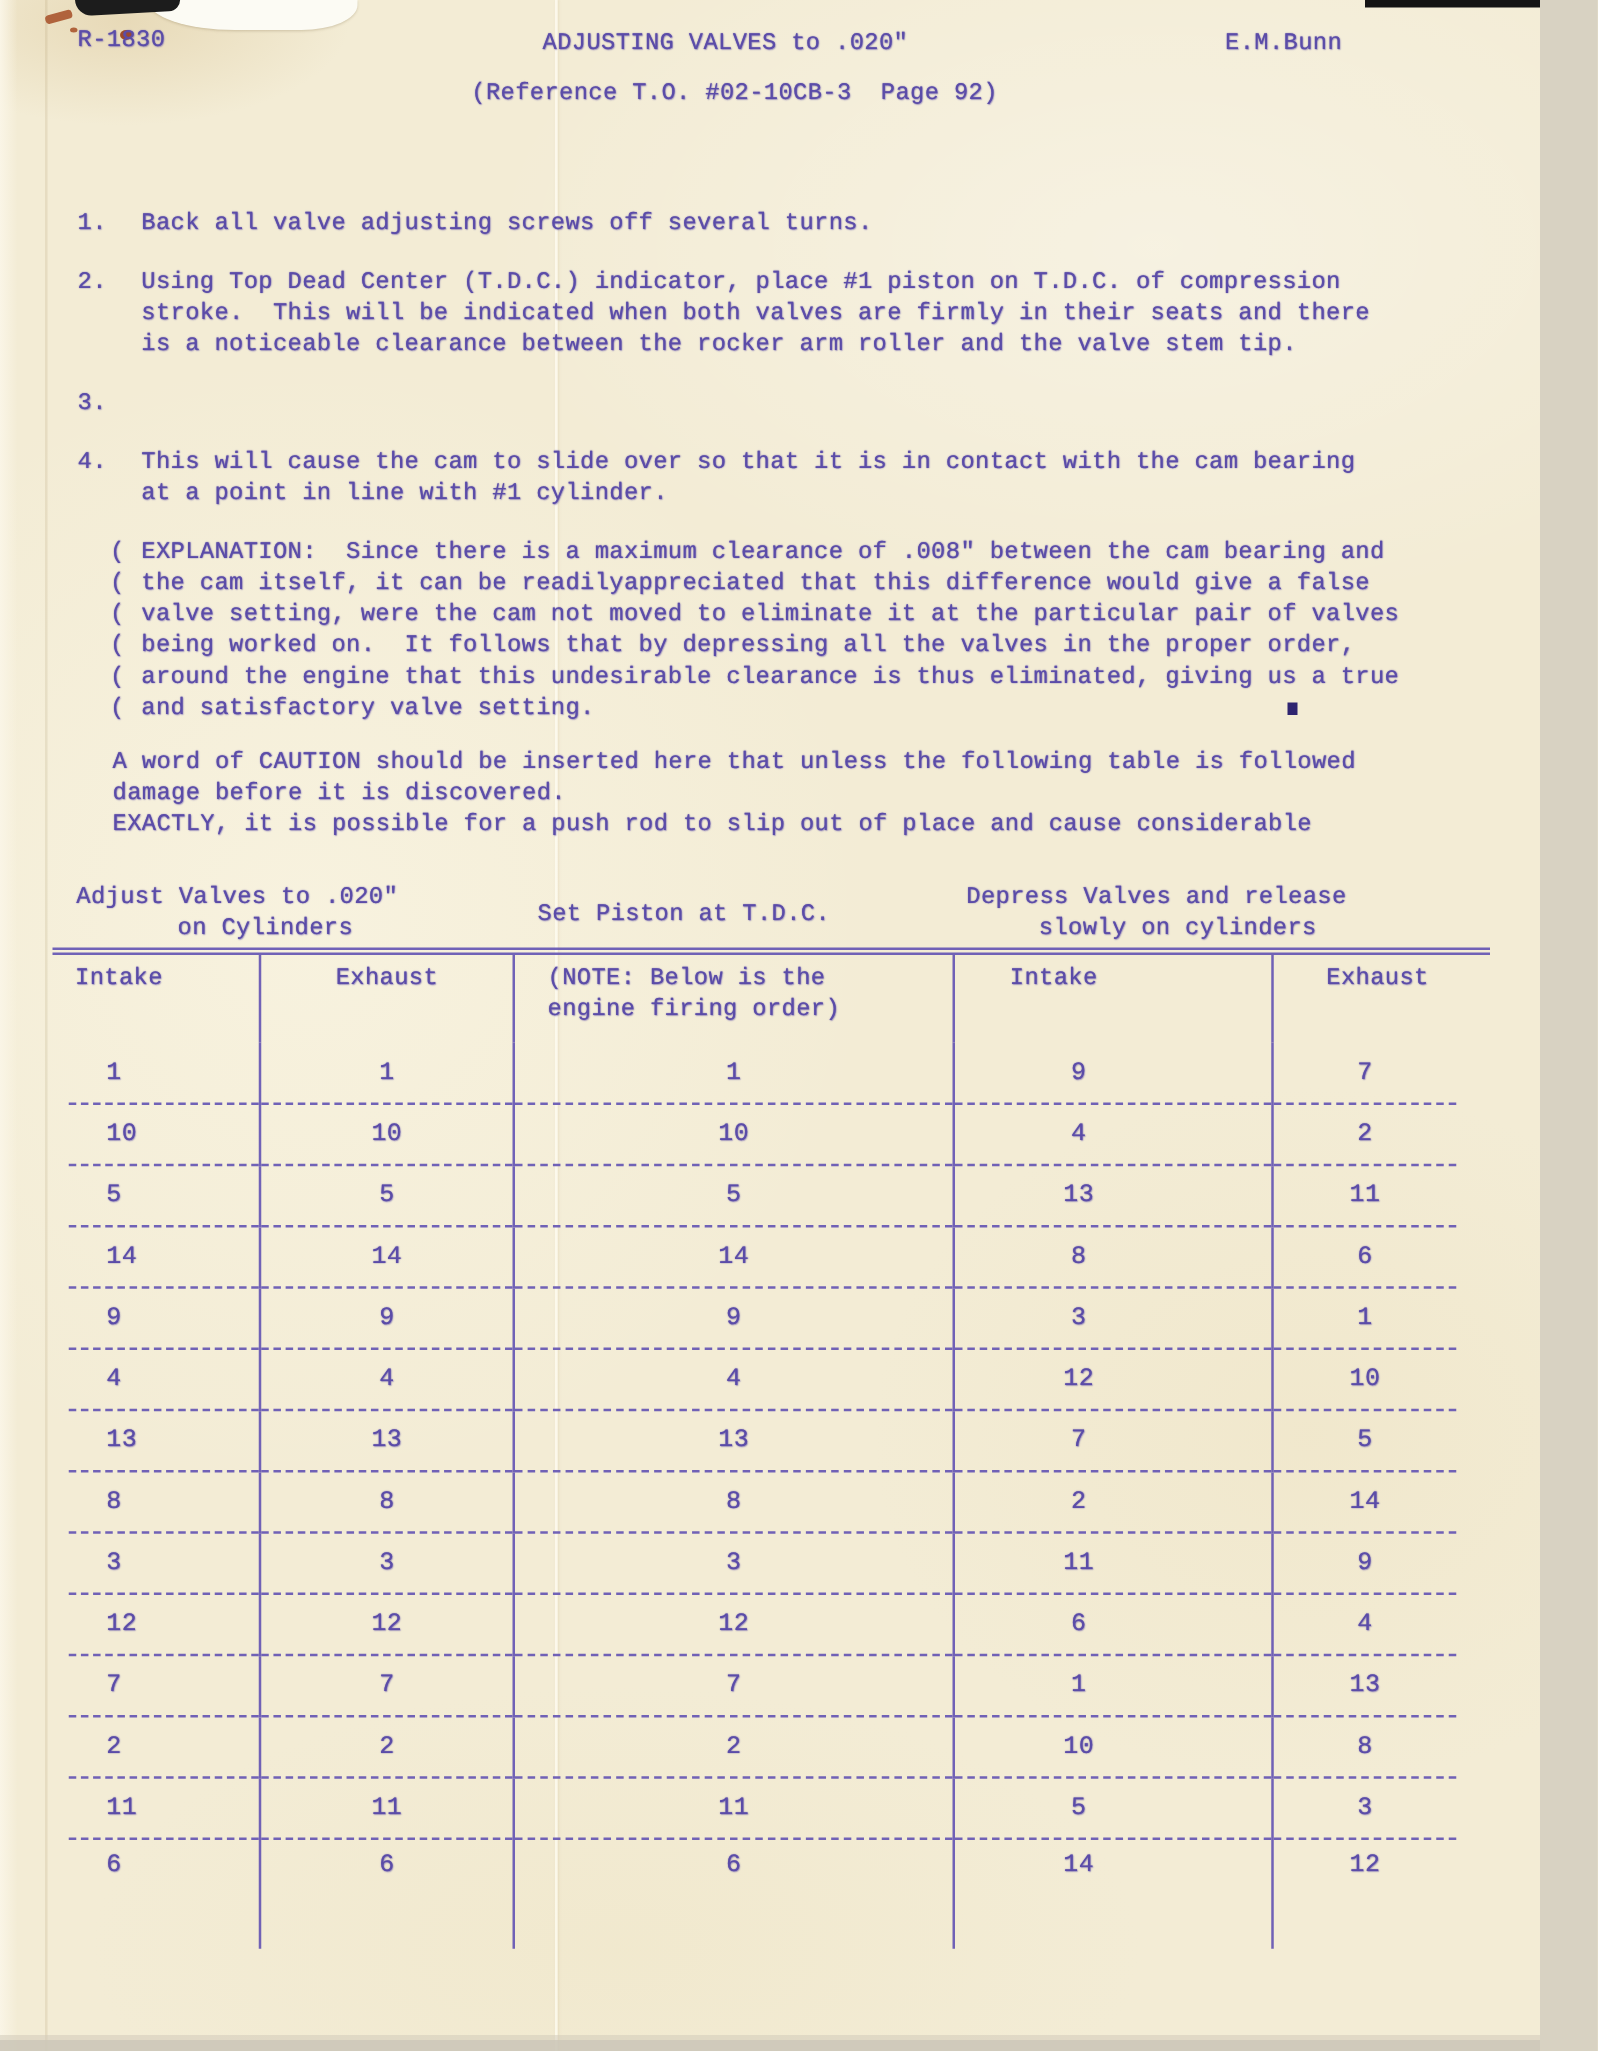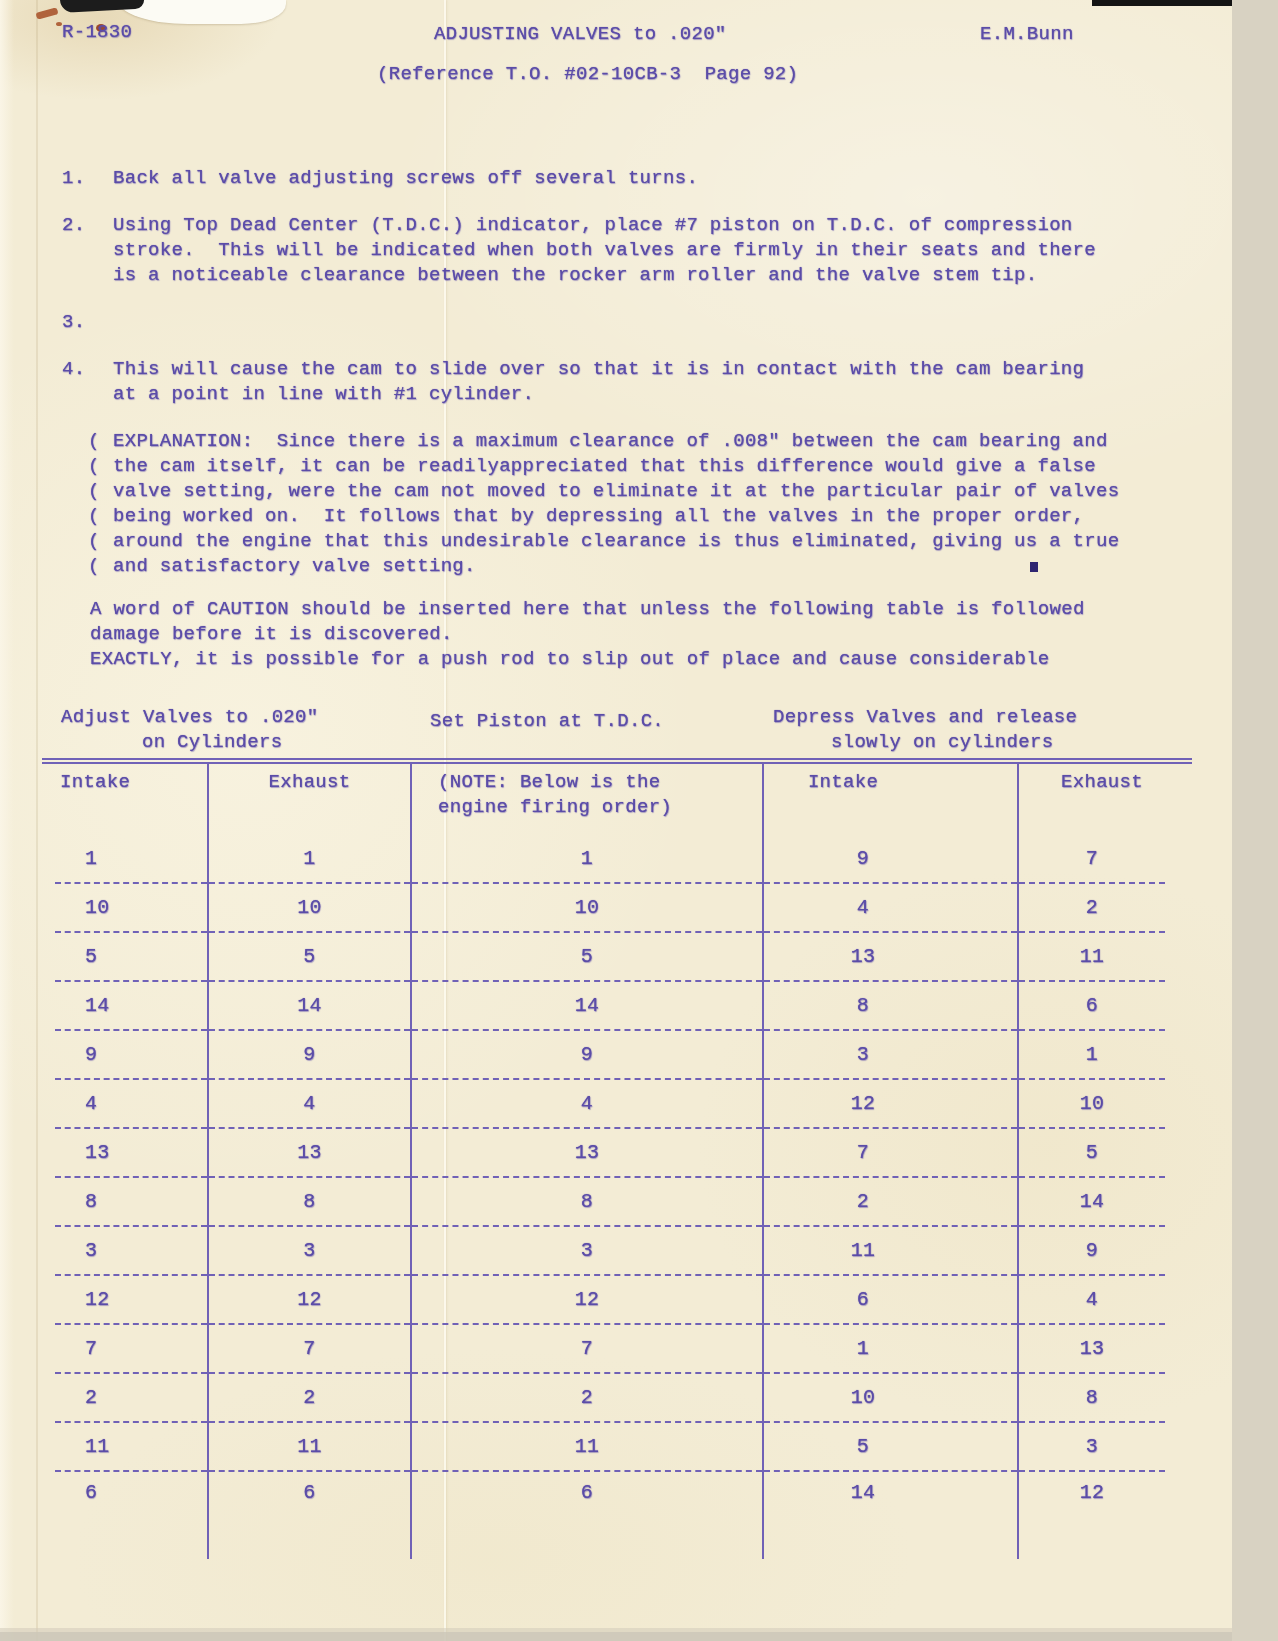--- a/index.html
+++ b/index.html
@@ -61,21 +61,21 @@
   .step-num{width:51px;flex:none;}
   .explanation{display:block;margin-left:26px;margin-bottom:18px;}
   .exp-row{display:flex;}
   .exp-paren{width:25px;flex:none;}
   .caution{margin-left:28px;margin-bottom:0;}
   
   .table-area{position:relative;margin-left:-7px;margin-top:33px;width:1160px;}
   .group-headers{position:relative;height:50px;}
   .gh1{position:absolute;left:6px;top:0;}
   .gh1 .l2{margin-left:45px;text-align:center;}
-  .gh2{position:absolute;left:375px;top:4px;}
+  .gh2{position:absolute;left:375px;top:14px;}
   .gh3{position:absolute;left:718px;top:0;}
   .gh3 .l2{margin-left:58px;}
   .double-rule{width:1150px;margin-left:-13px;margin-top:3px;height:6px;
     border-top:2px solid var(--line);border-bottom:2px solid var(--line);}
   table.valve{border-collapse:collapse;table-layout:fixed;width:1110px;}
   table.valve col.c1{width:153px;} table.valve col.c2{width:203px;}
   table.valve col.c3{width:352px;} table.valve col.c4{width:255px;}
   table.valve col.c5{width:147px;}
   table.valve th, table.valve td{
     border-left:2px solid var(--line);
@@ -124,21 +124,21 @@
     <div id="steps">
         <div class="step">
           <div class="step-num txt">1.</div>
           <div class="step-lines">
             <div class="txt">Back all valve adjusting screws off several turns.</div>
           </div>
         </div>
         <div class="step">
           <div class="step-num txt">2.</div>
           <div class="step-lines">
-            <div class="txt">Using Top Dead Center (T.D.C.) indicator, place #7 piston on T.D.C. of compression</div>
+            <div class="txt">Using Top Dead Center (T.D.C.) indicator, place #1 piston on T.D.C. of compression</div>
             <div class="txt">stroke.  This will be indicated when both valves are firmly in their seats and there</div>
             <div class="txt">is a noticeable clearance between the rocker arm roller and the valve stem tip.</div>
           </div>
         </div>
         <div class="step">
           <div class="step-num txt">3.</div>
         </div>
         <div class="step">
           <div class="step-num txt">4.</div>
           <div class="step-lines">

